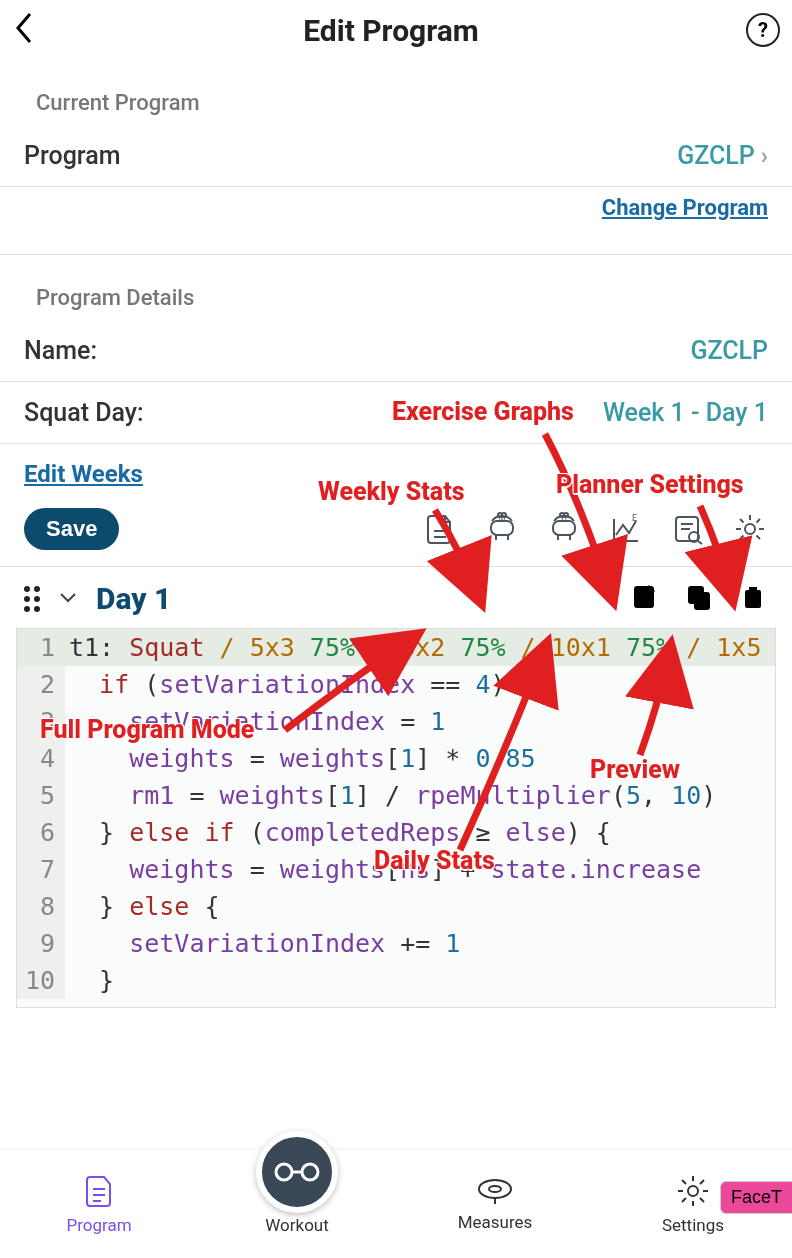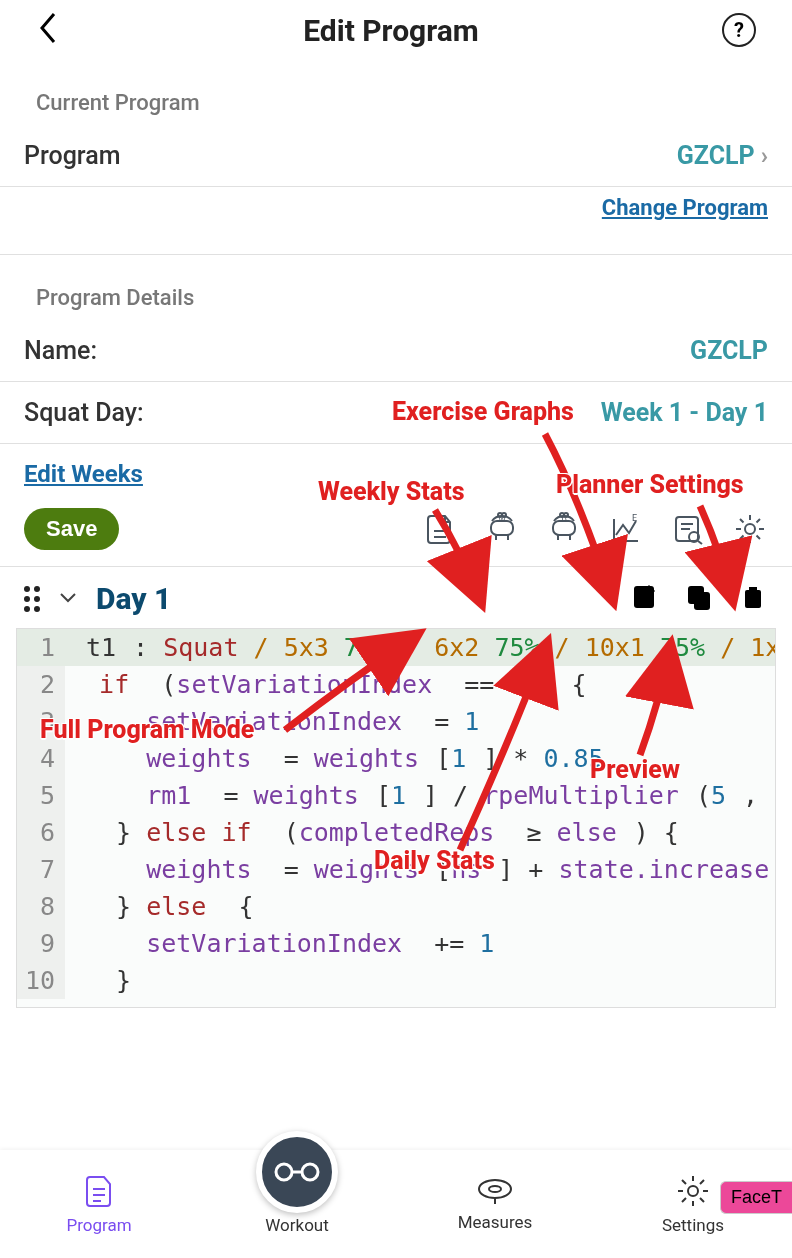--- a/index.html
+++ b/index.html
@@ -8,58 +8,58 @@
     height: 1258px;
     font-family: -apple-system, BlinkMacSystemFont, "Segoe UI", Roboto, sans-serif;
     background: #fff;
     overflow: hidden;
     position: relative;
   }
   .header {
     display: flex;
     align-items: center;
     justify-content: space-between;
-    padding: 10px 36px;
+    padding: 10px 12px;
     height: 60px;
   }
   .back-chevron svg { width: 24px; height: 36px; stroke: #000; stroke-width: 3; fill: none; }
   .title { font-size: 30px; font-weight: 700; color: #222; }
   .help-circle {
     width: 34px; height: 34px; border: 2px solid #222; border-radius: 50%;
     display: flex; align-items: center; justify-content: center;
     font-size: 20px; font-weight: 700;
   }
   .section-label {
     color: #777; font-size: 22px; font-weight: 500;
     padding: 30px 36px 10px 36px;
   }
   .row {
     display: flex; justify-content: space-between; align-items: center;
     padding: 16px 24px; border-bottom: 1px solid #e0e0e0;
     font-size: 25px; font-weight: 500;
   }
   .row .label { color: #333; }
-  .row .value { color: #3999a5; display: flex; align-items: center; gap: 6px; font-weight: bold; }
+  .row .value { color: #3999a5; display: flex; align-items: center; gap: 6px; }
   .row .chevron { color: #999; font-size: 24px; }
   .change-program {
     color: #1a6aa5; font-weight: 700; text-decoration: underline;
     font-size: 22px; padding: 8px 24px 34px 24px; text-align: right;
     border-bottom: 1px solid #e0e0e0;
   }
   .edit-weeks {
     color: #1a6aa5; font-weight: 700; text-decoration: underline;
     font-size: 24px; padding: 16px 24px 10px 24px;
   }
   .toolbar-row {
     display: flex; align-items: center; justify-content: space-between;
     padding: 10px 24px 16px 24px;
     border-bottom: 1px solid #e0e0e0;
   }
   .save-btn {
-    background: #4d7c0f; color: #fff; font-size: 22px; font-weight: 600;
+    background: #0c4a6e; color: #fff; font-size: 22px; font-weight: 600;
     padding: 8px 22px; border-radius: 22px; border: none;
   }
   .toolbar-icons { display: flex; gap: 26px; }
   .toolbar-icon { width: 36px; height: 36px; display: flex; align-items: center; justify-content: center; }
   .toolbar-icon svg { stroke: #4a5560; fill: none; stroke-width: 2; }
 
   .day-row {
     display: flex; align-items: center; justify-content: space-between;
     padding: 14px 24px 4px 24px;
   }
@@ -90,21 +90,21 @@
   }
   .cline { flex: 1; padding-left: 4px; overflow: hidden; }
   .hl-line .cline, .hl-line .gutter { background: #e4ece4; }
   .tk-key { color: #a52a2a; }
   .tk-id  { color: #7a3ea1; }
   .tk-nm  { color: #b46b00; }
   .tk-pc  { color: #1f8a3f; }
   .tk-slash { color: #b46b00; }
   .tk-func { color: #7a3ea1; }
   .tk-num  { color: #1e6fa0; }
-  .tk-sym  { color: #333; margin-left: 17px; }
+  .tk-sym  { color: #333; }
 
   
   .bottom-nav {
     position: absolute; bottom: 0; left: 0; right: 0;
     height: 108px;
     background: #fff;
     display: flex; align-items: center; justify-content: space-around;
     box-shadow: 0 -1px 4px rgba(0,0,0,0.06);
   }
   .nav-item { display: flex; flex-direction: column; align-items: center; gap: 2px; font-size: 17px; color: #333; width: 118px; }

